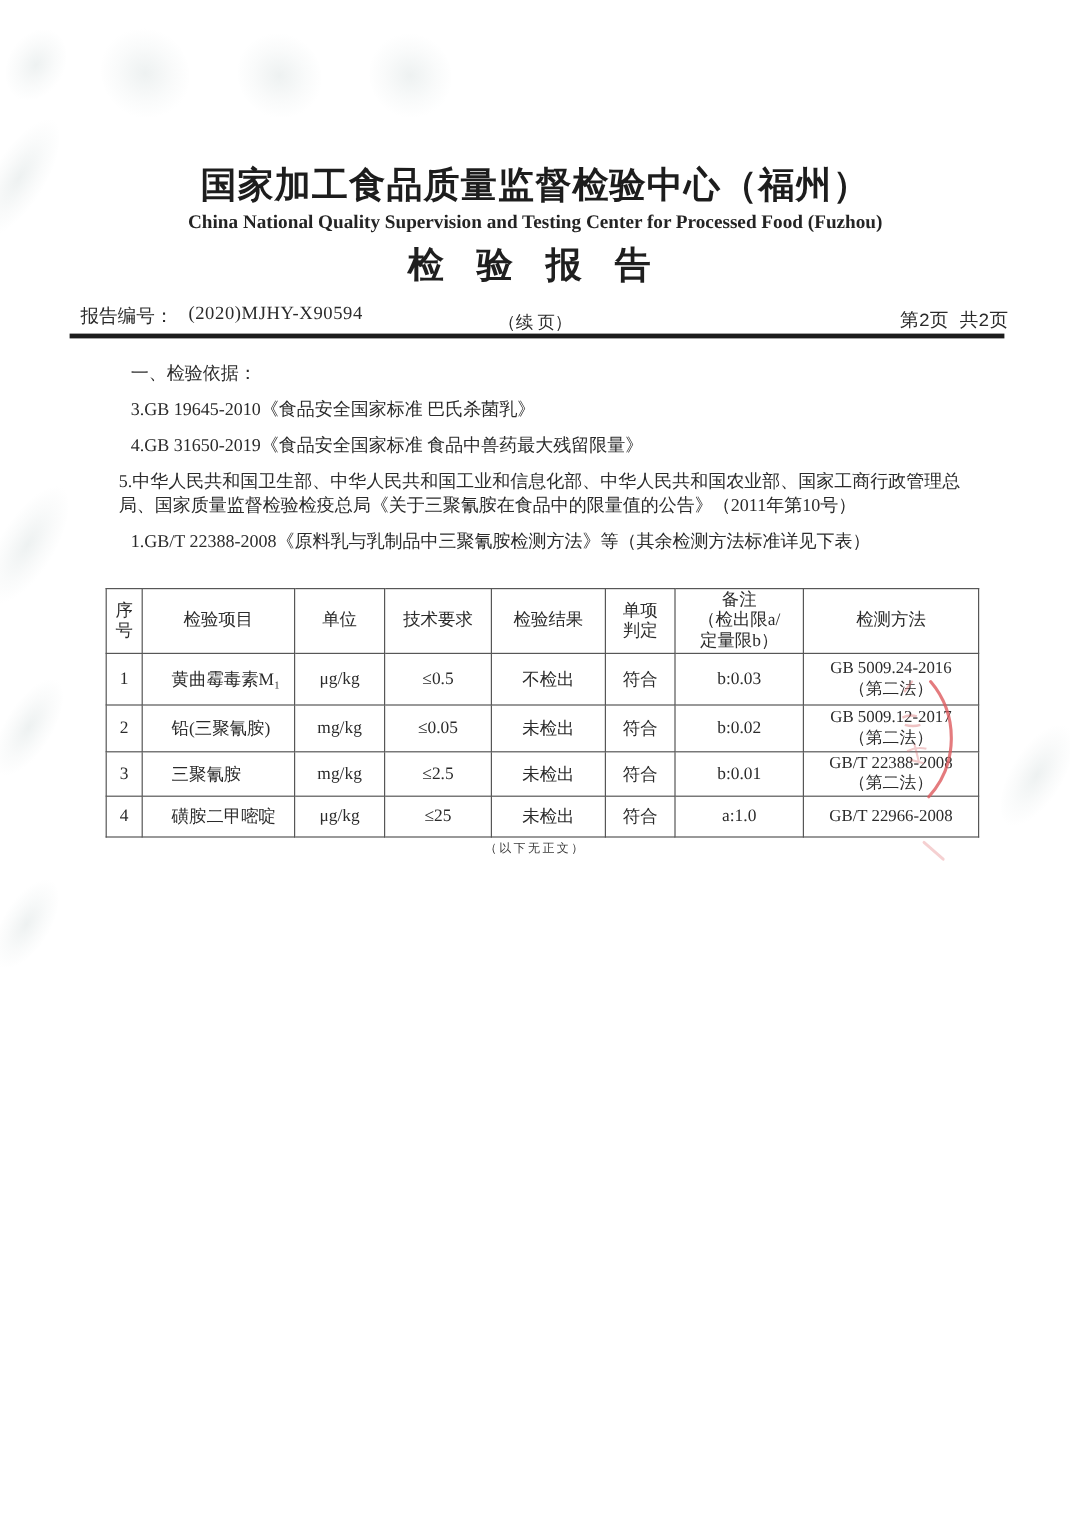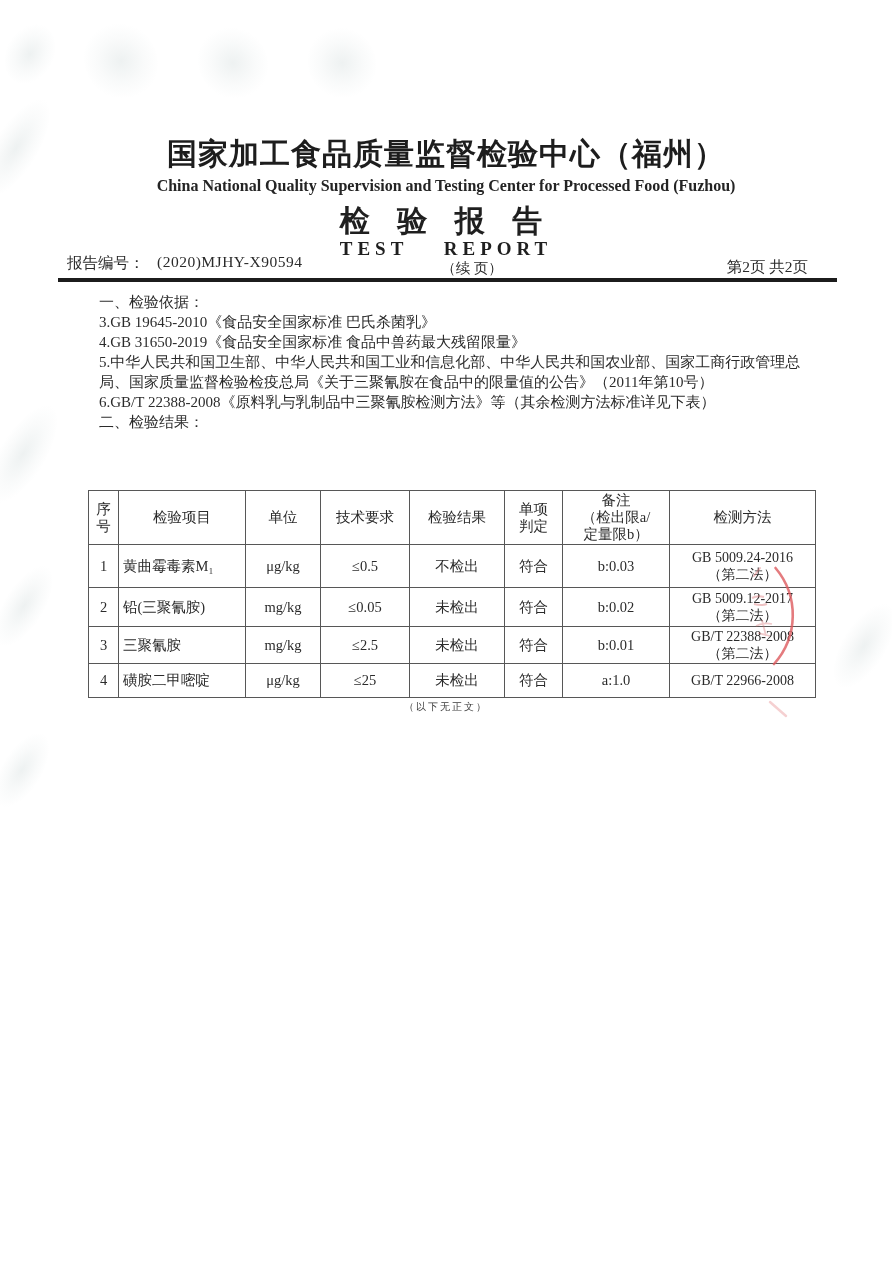--- a/index.html
+++ b/index.html
@@ -22,43 +22,43 @@
   
   .hdr{position:absolute;left:0;right:0;text-align:center;}
   .org-cn{top:134px;font-size:30px;font-weight:bold;letter-spacing:1px;color:#1d1d1d;}
   .org-en{top:177px;font-size:16px;font-weight:bold;color:#242424;}
   .rpt-cn{top:201px;font-size:30px;font-weight:600;letter-spacing:10px;color:#1f1f1f;}
   .rpt-en{top:238px;font-size:19px;font-weight:bold;letter-spacing:5px;word-spacing:26px;color:#1f1f1f;}
   
   .meta{position:absolute;top:253px;left:0;right:0;height:22px;font-size:15.5px;color:#2a2a2a;}
   .meta .lbl{position:absolute;left:67px;top:0;}
   .meta .num{position:absolute;left:157px;top:0;letter-spacing:0.5px;}
-  .meta .cont{position:absolute;left:50%;top:6px;transform:translateX(-50%);font-size:14.5px;margin-left:26px;}
-  .meta .pg{position:absolute;right:84px;top:4px;}
+  .meta .cont{position:absolute;left:50%;top:6px;transform:translateX(-50%);font-size:14.5px;}
+  .meta .pg{position:absolute;right:52px;top:4px;font-family:Liberation Mono, monospace;}
   .rule{position:absolute;top:278px;left:58px;width:779px;height:4px;background:#1c1c1c;}
   
   .basis{position:absolute;top:292px;left:99px;width:714px;font-size:15px;line-height:20px;color:#2b2b2b;}
-  .basis .line{margin:0;}
+  .basis .line{margin:10px;}
   .basis .item5{margin:0;}
   
   table.results{
     position:absolute;top:490px;left:88px;
     border-collapse:collapse;table-layout:fixed;
     width:727px;
     font-size:14.5px;color:#2b2b2b;
   }
   table.results td,table.results th{
     border:1px solid #575757;
     text-align:center;vertical-align:middle;
     font-weight:normal;
     padding:1px 2px;
     overflow:hidden;
   }
   table.results .pre{white-space:pre-line;line-height:17px;}
-  table.results .item-cell{text-align:left;padding-left:4px;}
+  table.results .item-cell{text-align:left;padding-left:24px;}
   table.results .method{font-size:14px;line-height:17px;white-space:pre-line;}
   tr.hrow{height:54px;}
   tr.r1{height:43px;} tr.r2{height:39px;} tr.r3{height:36px;} tr.r4{height:34px;}
   
   .nomore{position:absolute;top:700px;left:0;right:0;text-align:center;font-size:10px;color:#3a3a3a;letter-spacing:2px;}
   
   .stamp{position:absolute;left:700px;top:540px;width:140px;height:185px;pointer-events:none;}
 </style>
 </head>
 <body>
@@ -72,37 +72,35 @@
   <div class="blob" style="left:-6px;top:92px;width:44px;height:112px;"></div>
   <div class="blob" style="left:0px;top:398px;width:46px;height:112px;"></div>
   <div class="blob" style="left:4px;top:560px;width:40px;height:92px;"></div>
   <div class="blob" style="left:2px;top:728px;width:40px;height:84px;"></div>
   <div class="blob" style="left:-2px;top:1048px;width:36px;height:72px;"></div>
   <div class="blob" style="left:842px;top:598px;width:44px;height:96px;"></div>
 
   <div class="hdr org-cn">国家加工食品质量监督检验中心（福州）</div>
   <div class="hdr org-en">China National Quality Supervision and Testing Center for Processed Food (Fuzhou)</div>
   <div class="hdr rpt-cn">检 验 报 告</div>
-  <div class="hdr rpt-en">TEST REPORT</div>
 
   <div class="meta">
     <span class="lbl">报告编号：</span>
     <span class="num">(2020)MJHY-X90594</span>
     <span class="cont">（续 页）</span>
     <span class="pg">第2页 共2页</span>
   </div>
   <div class="rule"></div>
 
   <div class="basis">
     <p class="line">一、检验依据：</p>
     <p class="line">3.GB 19645-2010《食品安全国家标准 巴氏杀菌乳》</p>
     <p class="line">4.GB 31650-2019《食品安全国家标准 食品中兽药最大残留限量》</p>
     <p class="line item5">5.中华人民共和国卫生部、中华人民共和国工业和信息化部、中华人民共和国农业部、国家工商行政管理总局、国家质量监督检验检疫总局《关于三聚氰胺在食品中的限量值的公告》（2011年第10号）</p>
-    <p class="line">6.GB/T 22388-2008《原料乳与乳制品中三聚氰胺检测方法》等（其余检测方法标准详见下表）</p>
-    <p class="line">二、检验结果：</p>
+    <p class="line">1.GB/T 22388-2008《原料乳与乳制品中三聚氰胺检测方法》等（其余检测方法标准详见下表）</p>
   </div>
 
   <table class="results">
     <colgroup>
       <col style="width:30px">
         <col style="width:127px">
         <col style="width:75px">
         <col style="width:89px">
       <col style="width:95px">
         <col style="width:58px">

